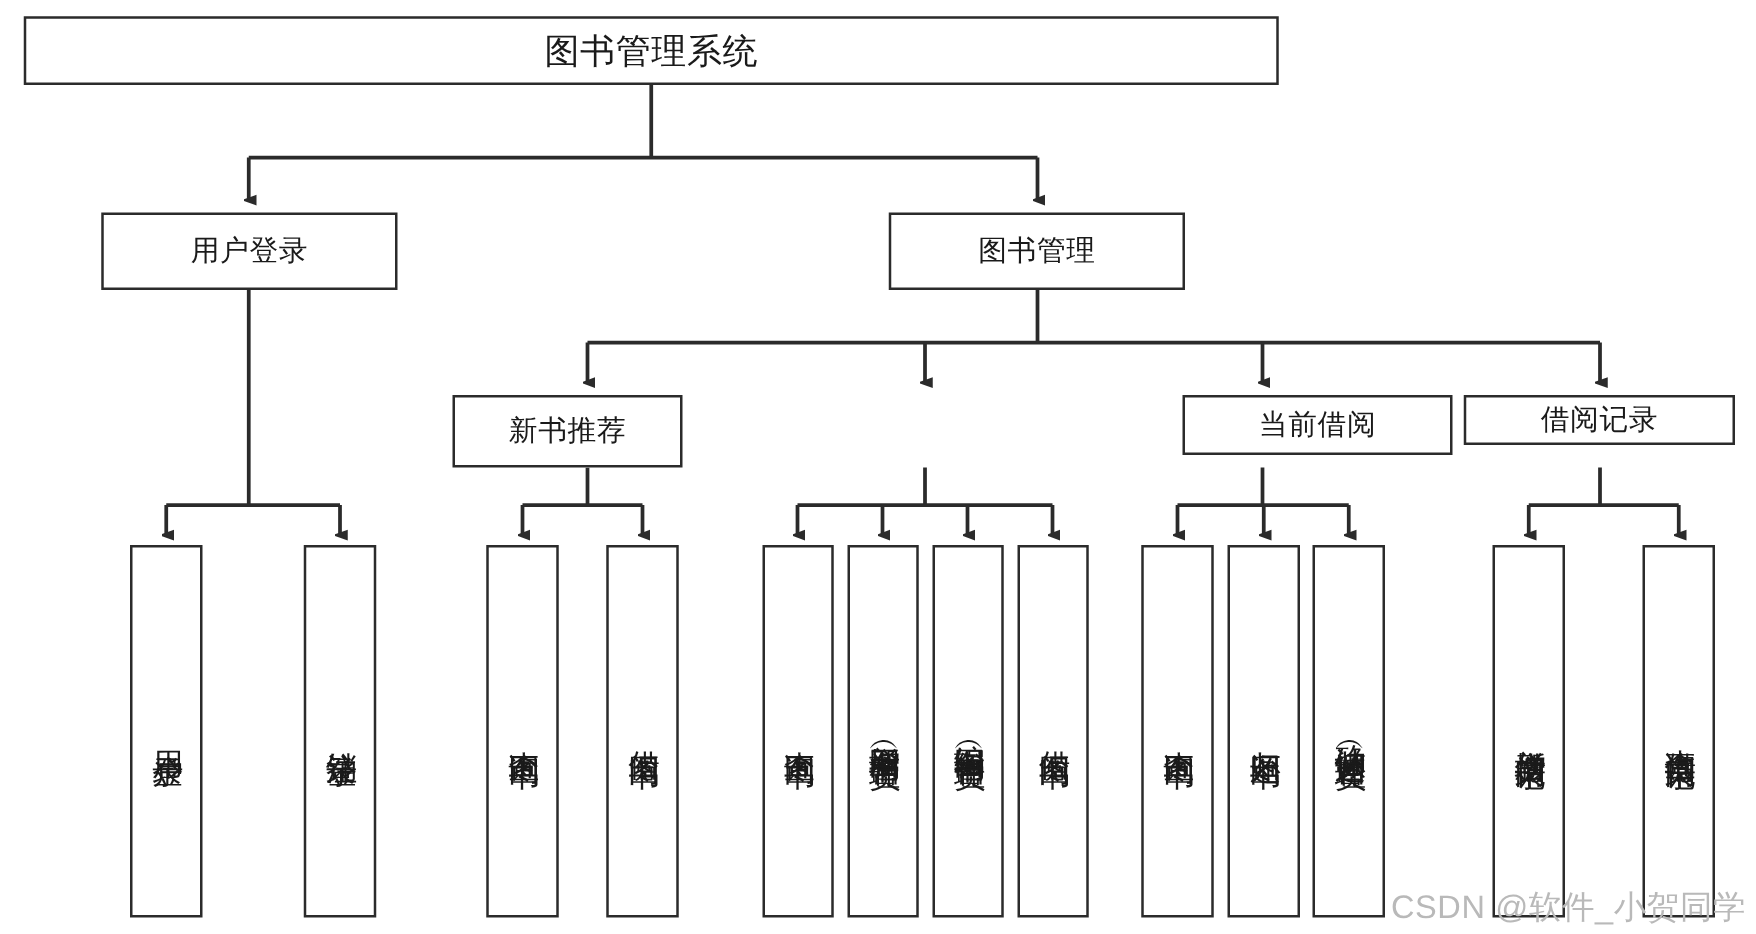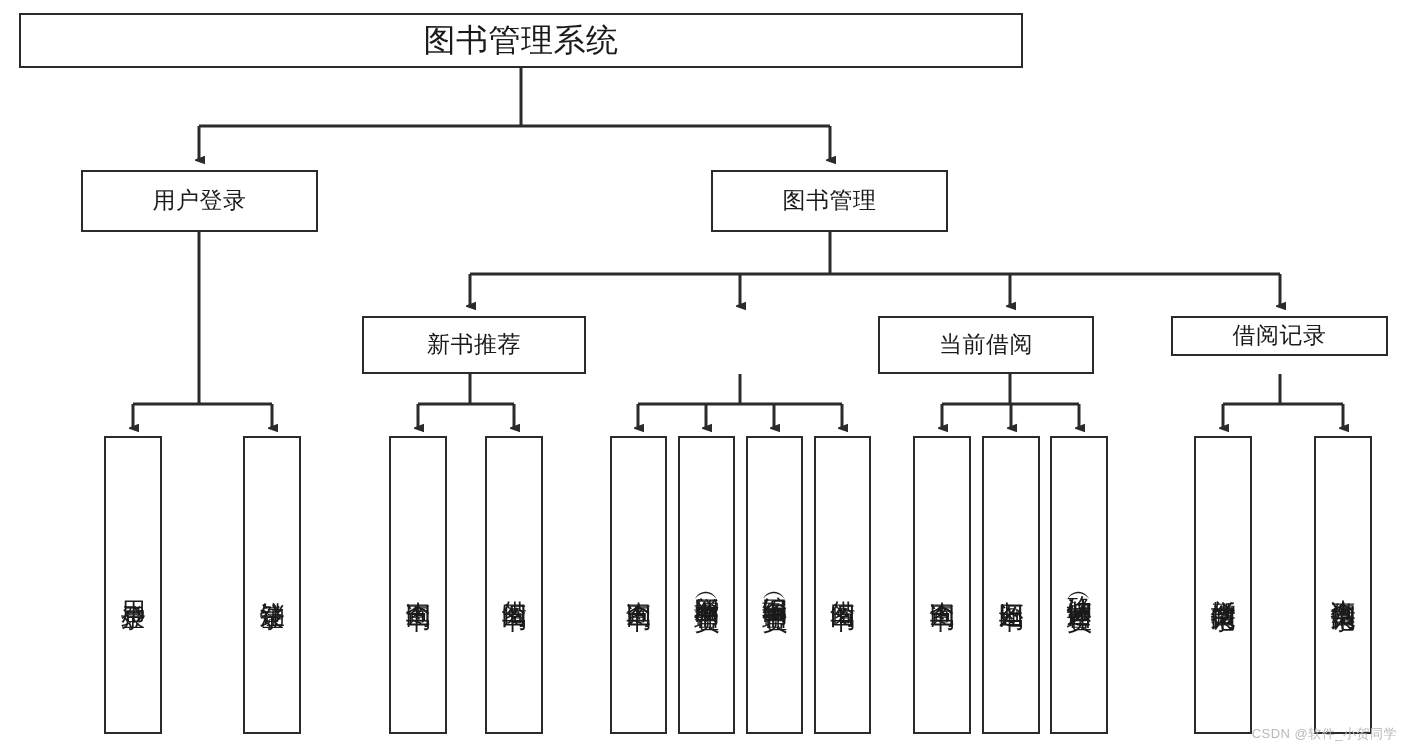--- a/index.html
+++ b/index.html
@@ -3,31 +3,31 @@
 <meta charset="utf-8">
 <style>
   html,body{margin:0;padding:0;background:#ffffff;}
   body{width:1405px;height:747px;font-family:"Liberation Sans","DejaVu Sans",sans-serif;overflow:hidden;}
   #canvas{position:relative;width:1405px;height:747px;background:#fff;}
   svg#edges{position:absolute;left:0;top:0;width:1405px;height:747px;pointer-events:none;}
   .node{position:absolute;box-sizing:border-box;border:2.5px solid #2b2b2b;background:#ffffff;
         display:flex;align-items:center;justify-content:center;color:#1a1a1a;}
   .node .lbl{display:block;text-align:center;line-height:1.12;letter-spacing:.5px;}
   .h-node .lbl{font-size:23px;}
-  .root .lbl{font-size:32px;}
+  .root .lbl{font-size:28px;}
   .leaf{}
   .leaf .lbl{
     writing-mode:vertical-rl;
     text-orientation:upright;
     font-size:25px;
     line-height:1.1;
     letter-spacing:2px;
     white-space:nowrap;
   }
-  .watermark{position:absolute;right:8px;bottom:4px;font-size:13px;color:#b9b9b9;
+  .watermark{position:absolute;right:8px;bottom:4px;font-size:26px;color:#b9b9b9;
              letter-spacing:.5px;white-space:nowrap;}
 </style>
 </head>
 <body>
 
 <div id="canvas">
 
   <svg id="edges" viewBox="0 0 1405 747">
     <defs>
       <marker id="arrow" markerWidth="10" markerHeight="10" refX="4.6" refY="6.2" orient="auto" markerUnits="userSpaceOnUse">
@@ -82,24 +82,24 @@
     <span class="lbl">图书管理系统</span>
   </div>
 
   <div class="node h-node" style="left:81px;top:170px;width:237px;height:62px;">
     <span class="lbl">用户登录</span>
   </div>
   <div class="node h-node" style="left:711px;top:170px;width:237px;height:62px;">
     <span class="lbl">图书管理</span>
   </div>
 
-  <div class="node h-node" style="left:362px;top:316px;width:224px;height:58px;">
+  <div class="node h-node" style="left:362px;top:316px;width:184px;height:58px;">
     <span class="lbl">新书推荐</span>
   </div>
-  <div class="node h-node" style="left:878px;top:316px;width:216px;height:58px;">
+  <div class="node h-node" style="left:946px;top:316px;width:216px;height:48px;">
     <span class="lbl">当前借阅</span>
   </div>
   <div class="node h-node" style="left:1171px;top:316px;width:217px;height:40px;">
     <span class="lbl">借阅记录</span>
   </div>
 
   <div class="node leaf" style="left:104px;top:436px;width:58px;height:298px;">
     <span class="lbl">用户登录</span>
   </div>
   <div class="node leaf" style="left:243px;top:436px;width:58px;height:298px;">

